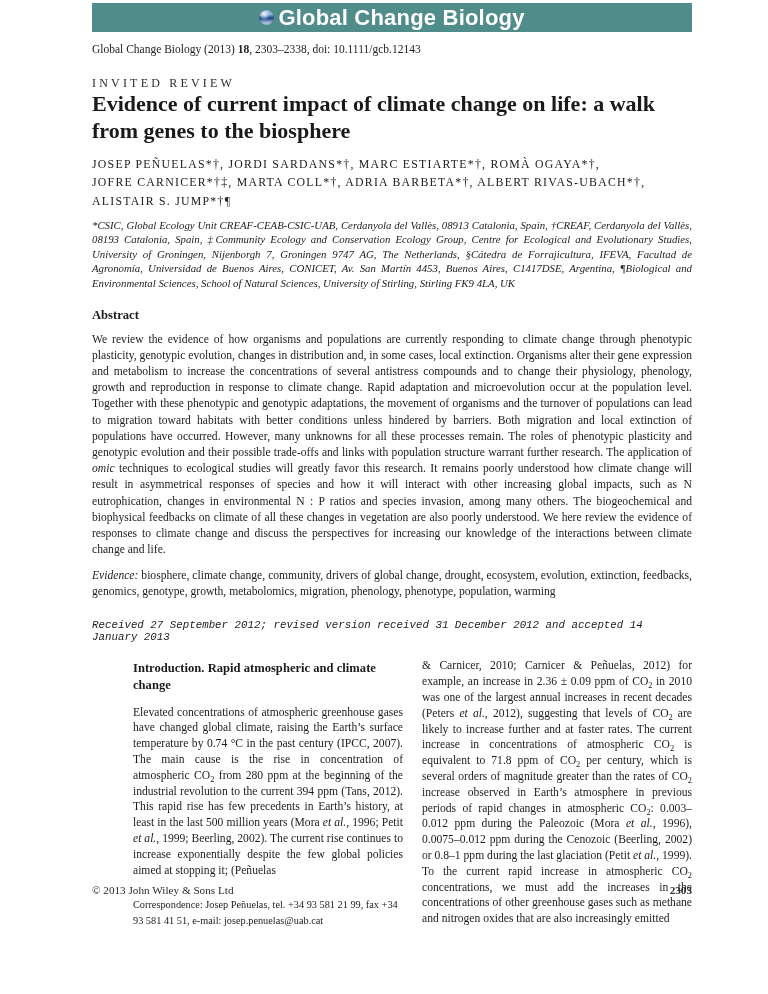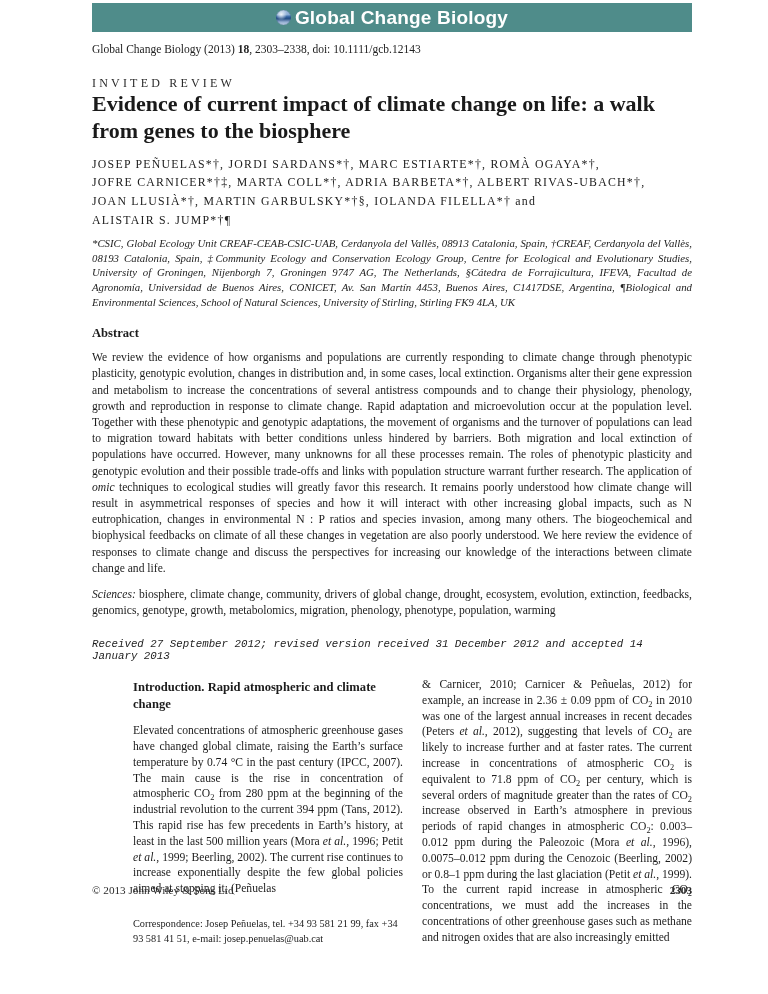--- a/index.html
+++ b/index.html
@@ -6,21 +6,21 @@
   body{
     width:768px;height:994px;background:#ffffff;position:relative;
     font-family:"Liberation Serif", serif;color:#1c1c1c;
     -webkit-font-smoothing:antialiased;overflow:hidden;
   }
   .page{position:relative;width:600px;margin-left:92px;padding-top:3px;}
   
   .banner{
     height:29px;display:flex;align-items:center;justify-content:center;gap:7px;
     color:#ffffff;font-family:"Liberation Sans", sans-serif;font-weight:bold;
-    font-size:19px;letter-spacing:0.2px;
+    font-size:22px;letter-spacing:0.2px;
   }
   .globe{
     width:15px;height:15px;border-radius:50%;flex:0 0 auto;margin-right:-3px;
     background:
       radial-gradient(circle at 35% 30%, rgba(255,255,255,0.85) 0%, rgba(255,255,255,0) 40%),
       linear-gradient(to bottom, #aec6e4 0%, #8badd6 30%, #2e5e9e 46%, #274f86 58%, #93aed2 80%, #c5d4ea 100%);
     box-shadow:inset 0 0 1px #1d3c66;
   }
   .citation{margin-top:11px;font-size:11.5px;color:#222;}
   .kicker{margin-top:21px;font-size:12px;letter-spacing:3.2px;color:#2a2a2a;}
@@ -60,32 +60,31 @@
 
   <div class="citation">Global Change Biology (2013) <b>18</b>, 2303–2338, doi: 10.1111/gcb.12143</div>
 
   <div class="kicker">INVITED REVIEW</div>
 
   <h1 class="title" style="margin:0;">Evidence of current impact of climate change on life: a walk from genes to the biosphere</h1>
 
   <div class="authors">
     <div>JOSEP PEÑUELAS*†, JORDI SARDANS*†, MARC ESTIARTE*†, ROMÀ OGAYA*†,</div>
     <div>JOFRE CARNICER*†‡, MARTA COLL*†, ADRIA BARBETA*†, ALBERT RIVAS-UBACH*†,</div>
-    <div>JOAN LLUSIÀ*†, MARTIN GARBULSKY*†§, IOLANDA FILELLA*† and</div>
     <div>ALISTAIR S. JUMP*†¶</div>
   </div>
 
   <div class="affiliations">*CSIC, Global Ecology Unit CREAF-CEAB-CSIC-UAB, Cerdanyola del Vallès, 08913 Catalonia, Spain, †CREAF, Cerdanyola del Vallès, 08193 Catalonia, Spain, ‡Community Ecology and Conservation Ecology Group, Centre for Ecological and Evolutionary Studies, University of Groningen, Nijenborgh 7, Groningen 9747 AG, The Netherlands, §Cátedra de Forrajicultura, IFEVA, Facultad de Agronomía, Universidad de Buenos Aires, CONICET, Av. San Martín 4453, Buenos Aires, C1417DSE, Argentina, ¶Biological and Environmental Sciences, School of Natural Sciences, University of Stirling, Stirling FK9 4LA, UK</div>
 
   <div class="abs-head">Abstract</div>
 
   <div class="abs-body">We review the evidence of how organisms and populations are currently responding to climate change through phenotypic plasticity, genotypic evolution, changes in distribution and, in some cases, local extinction. Organisms alter their gene expression and metabolism to increase the concentrations of several antistress compounds and to change their physiology, phenology, growth and reproduction in response to climate change. Rapid adaptation and microevolution occur at the population level. Together with these phenotypic and genotypic adaptations, the movement of organisms and the turnover of populations can lead to migration toward habitats with better conditions unless hindered by barriers. Both migration and local extinction of populations have occurred. However, many unknowns for all these processes remain. The roles of phenotypic plasticity and genotypic evolution and their possible trade-offs and links with population structure warrant further research. The application of <i>omic</i> techniques to ecological studies will greatly favor this research. It remains poorly understood how climate change will result in asymmetrical responses of species and how it will interact with other increasing global impacts, such as N eutrophication, changes in environmental N : P ratios and species invasion, among many others. The biogeochemical and biophysical feedbacks on climate of all these changes in vegetation are also poorly understood. We here review the evidence of responses to climate change and discuss the perspectives for increasing our knowledge of the interactions between climate change and life.</div>
 
   <div class="keywords">
-    <span class="kw-label">Sciences:</span><span> biosphere, climate change, community, drivers of global change, drought, ecosystem, evolution, extinction, feedbacks, genomics, genotype, growth, metabolomics, migration, phenology, phenotype, population, warming</span>
+    <span class="kw-label">Evidence:</span><span> biosphere, climate change, community, drivers of global change, drought, ecosystem, evolution, extinction, feedbacks, genomics, genotype, growth, metabolomics, migration, phenology, phenotype, population, warming</span>
   </div>
 
   <div class="received">Received 27 September 2012; revised version received 31 December 2012 and accepted 14 January 2013</div>
 
   <div class="columns">
     <div class="col left">
       <div class="intro-heading">Introduction. Rapid atmospheric and climate change</div>
       <div class="col-body">Elevated concentrations of atmospheric greenhouse gases have changed global climate, raising the Earth’s surface temperature by 0.74 °C in the past century (IPCC, 2007). The main cause is the rise in concentration of atmospheric CO<sub>2</sub> from 280 ppm at the beginning of the industrial revolution to the current 394 ppm (Tans, 2012). This rapid rise has few precedents in Earth’s history, at least in the last 500 million years (Mora <i>et al.</i>, 1996; Petit <i>et al.</i>, 1999; Beerling, 2002). The current rise continues to increase exponentially despite the few global policies aimed at stopping it; (Peñuelas</div>
       <div class="correspondence">Correspondence: Josep Peñuelas, tel. +34 93 581 21 99, fax +34 93 581 41 51, e-mail: josep.penuelas@uab.cat</div>
     </div>

